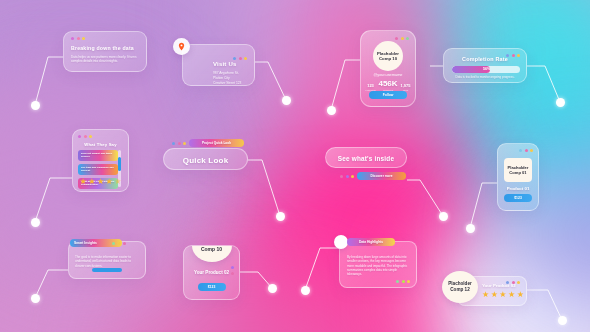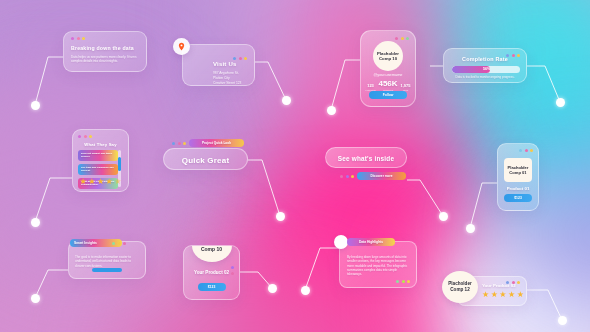--- a/index.html
+++ b/index.html
@@ -326,21 +326,21 @@
     <div class="stars">
       <span>★</span>
         <span>★</span>
         <span>★</span>
         <span>★</span>
         <span class="half">★</span>
     </div>
   </div>
 
   <div class="card" id="c-quick">
-    <div class="ttl">Quick Great</div>
+    <div class="ttl">Quick Look</div>
   </div>
   <div class="dots" id="b-quick-dots">
     <i style="background:#6f9fe8"></i>
       <i style="background:#e86fb0"></i>
       <i style="background:#f5c84b"></i>
   </div>
   <div class="badge" id="b-quick">Project Quick Look</div>
 
   <div class="card" id="c-inside">
     <div class="ttl">See what's inside</div>

